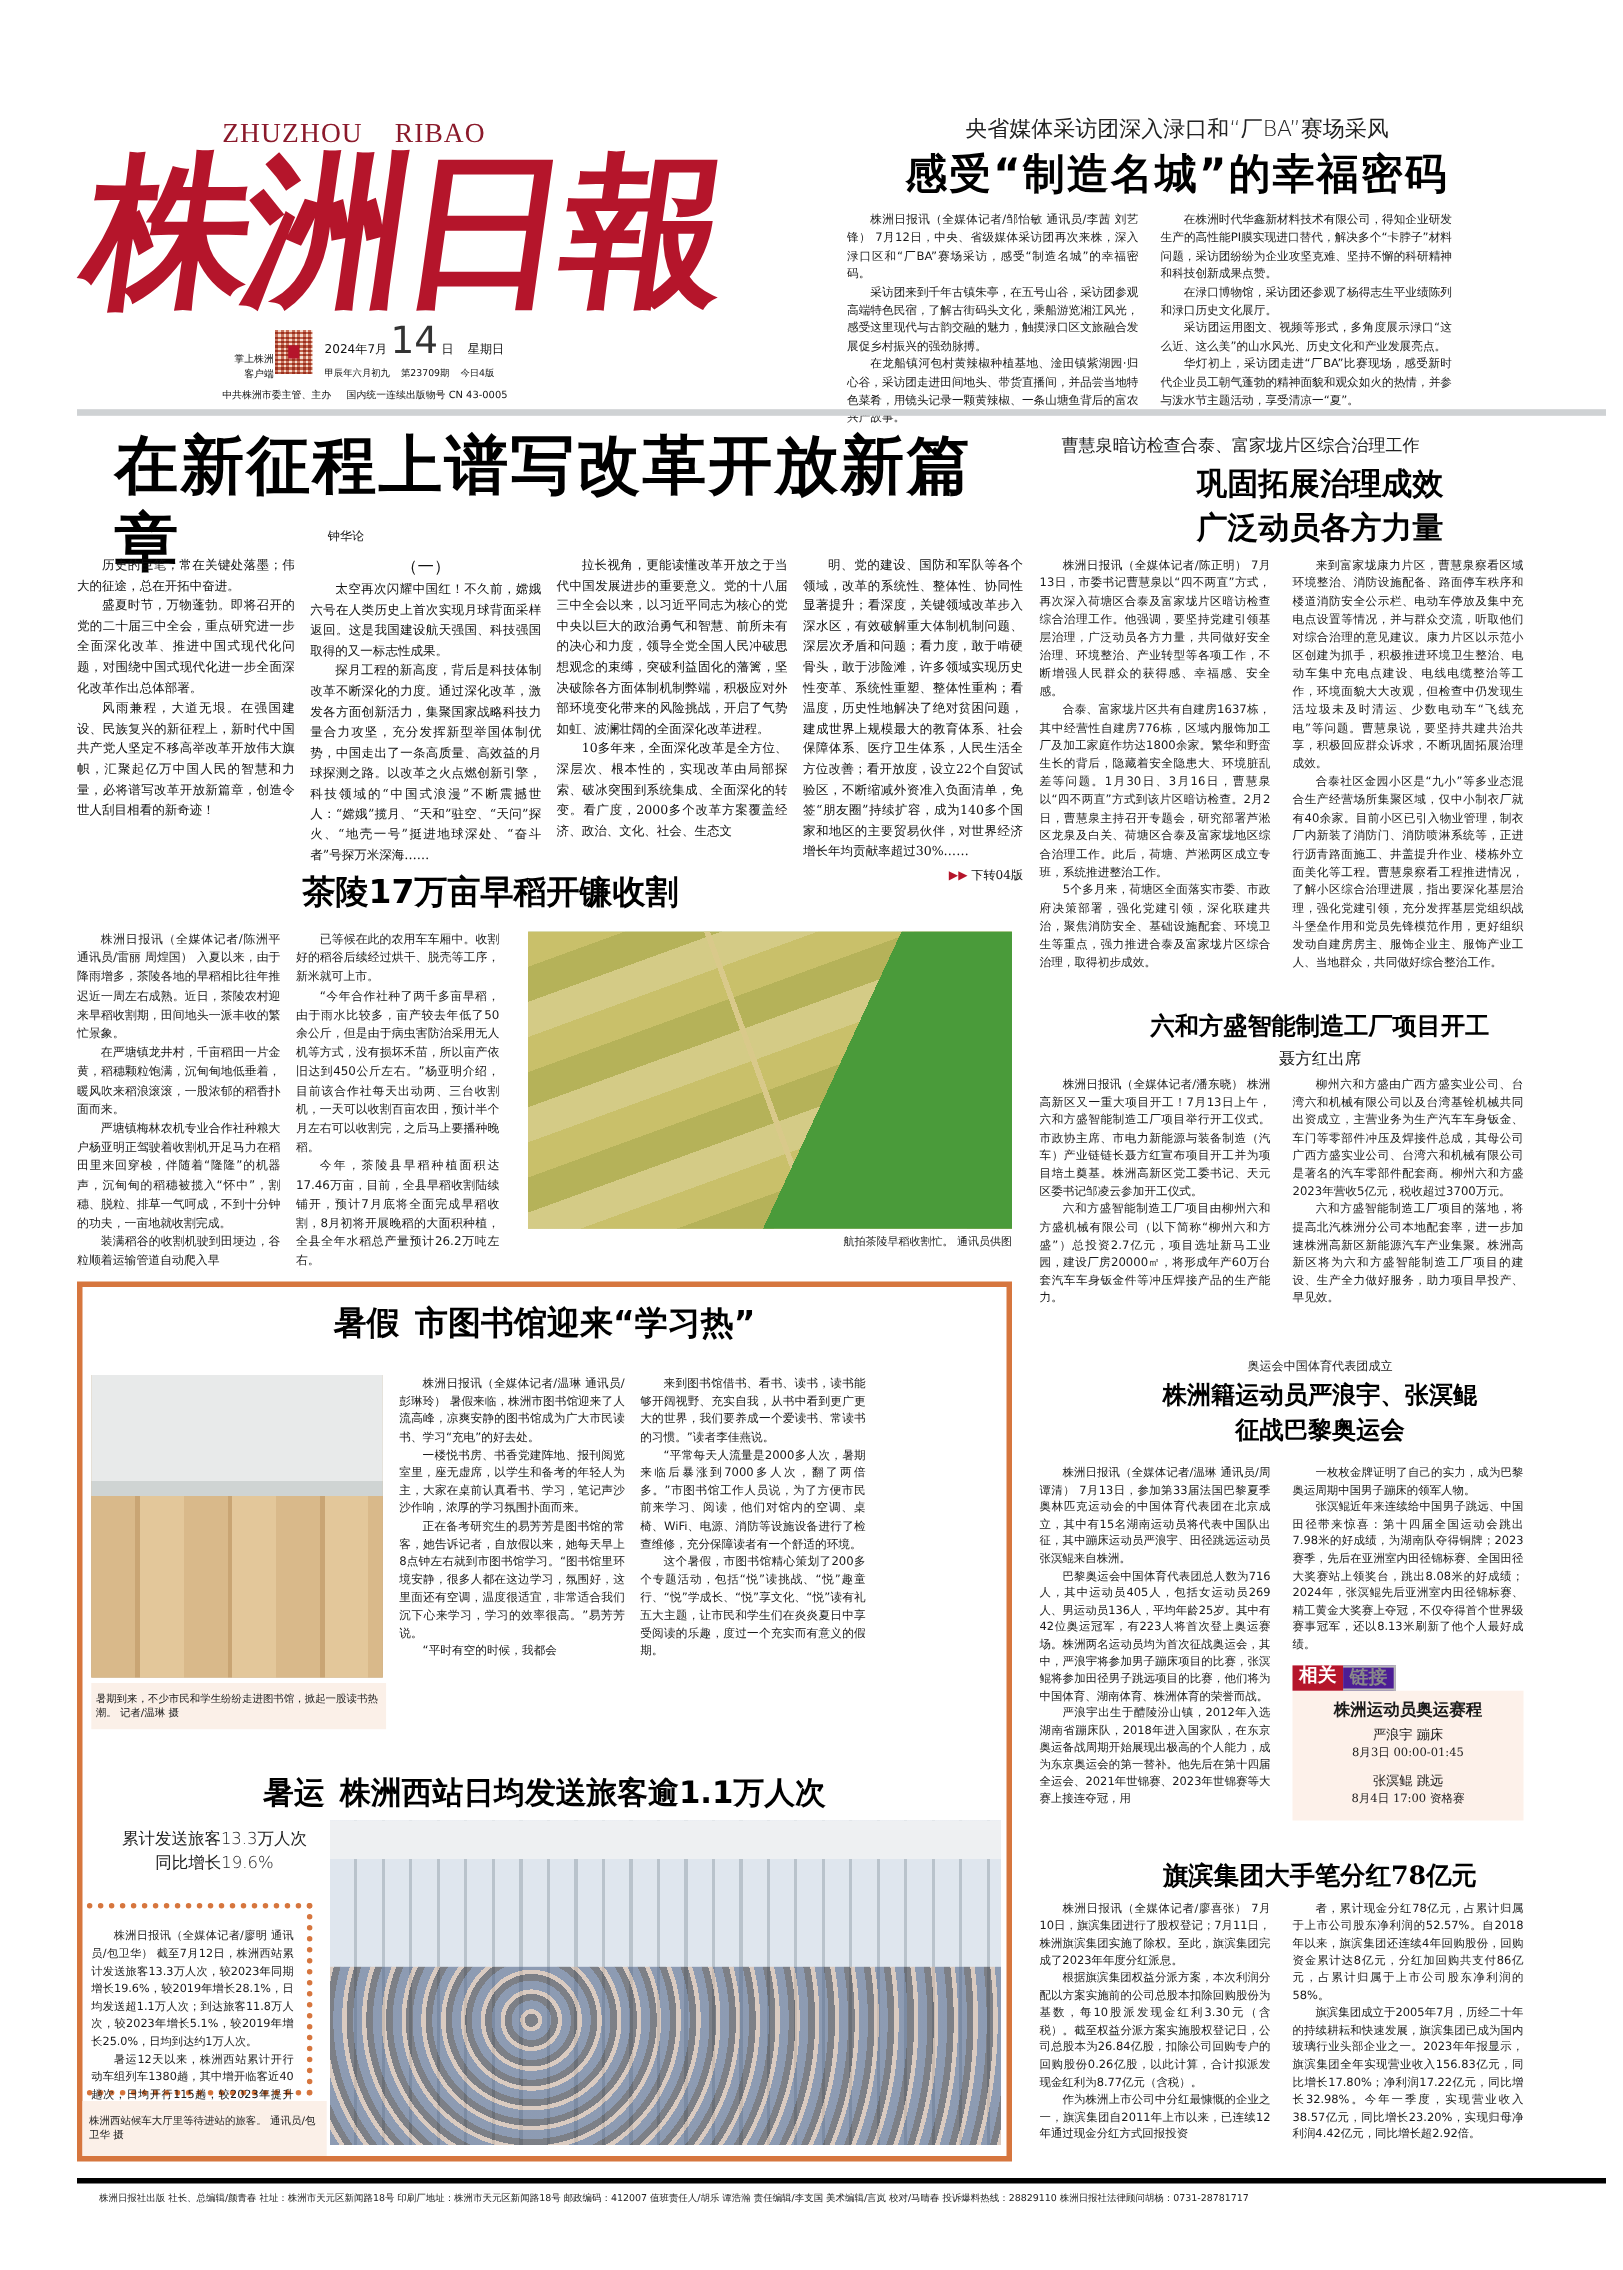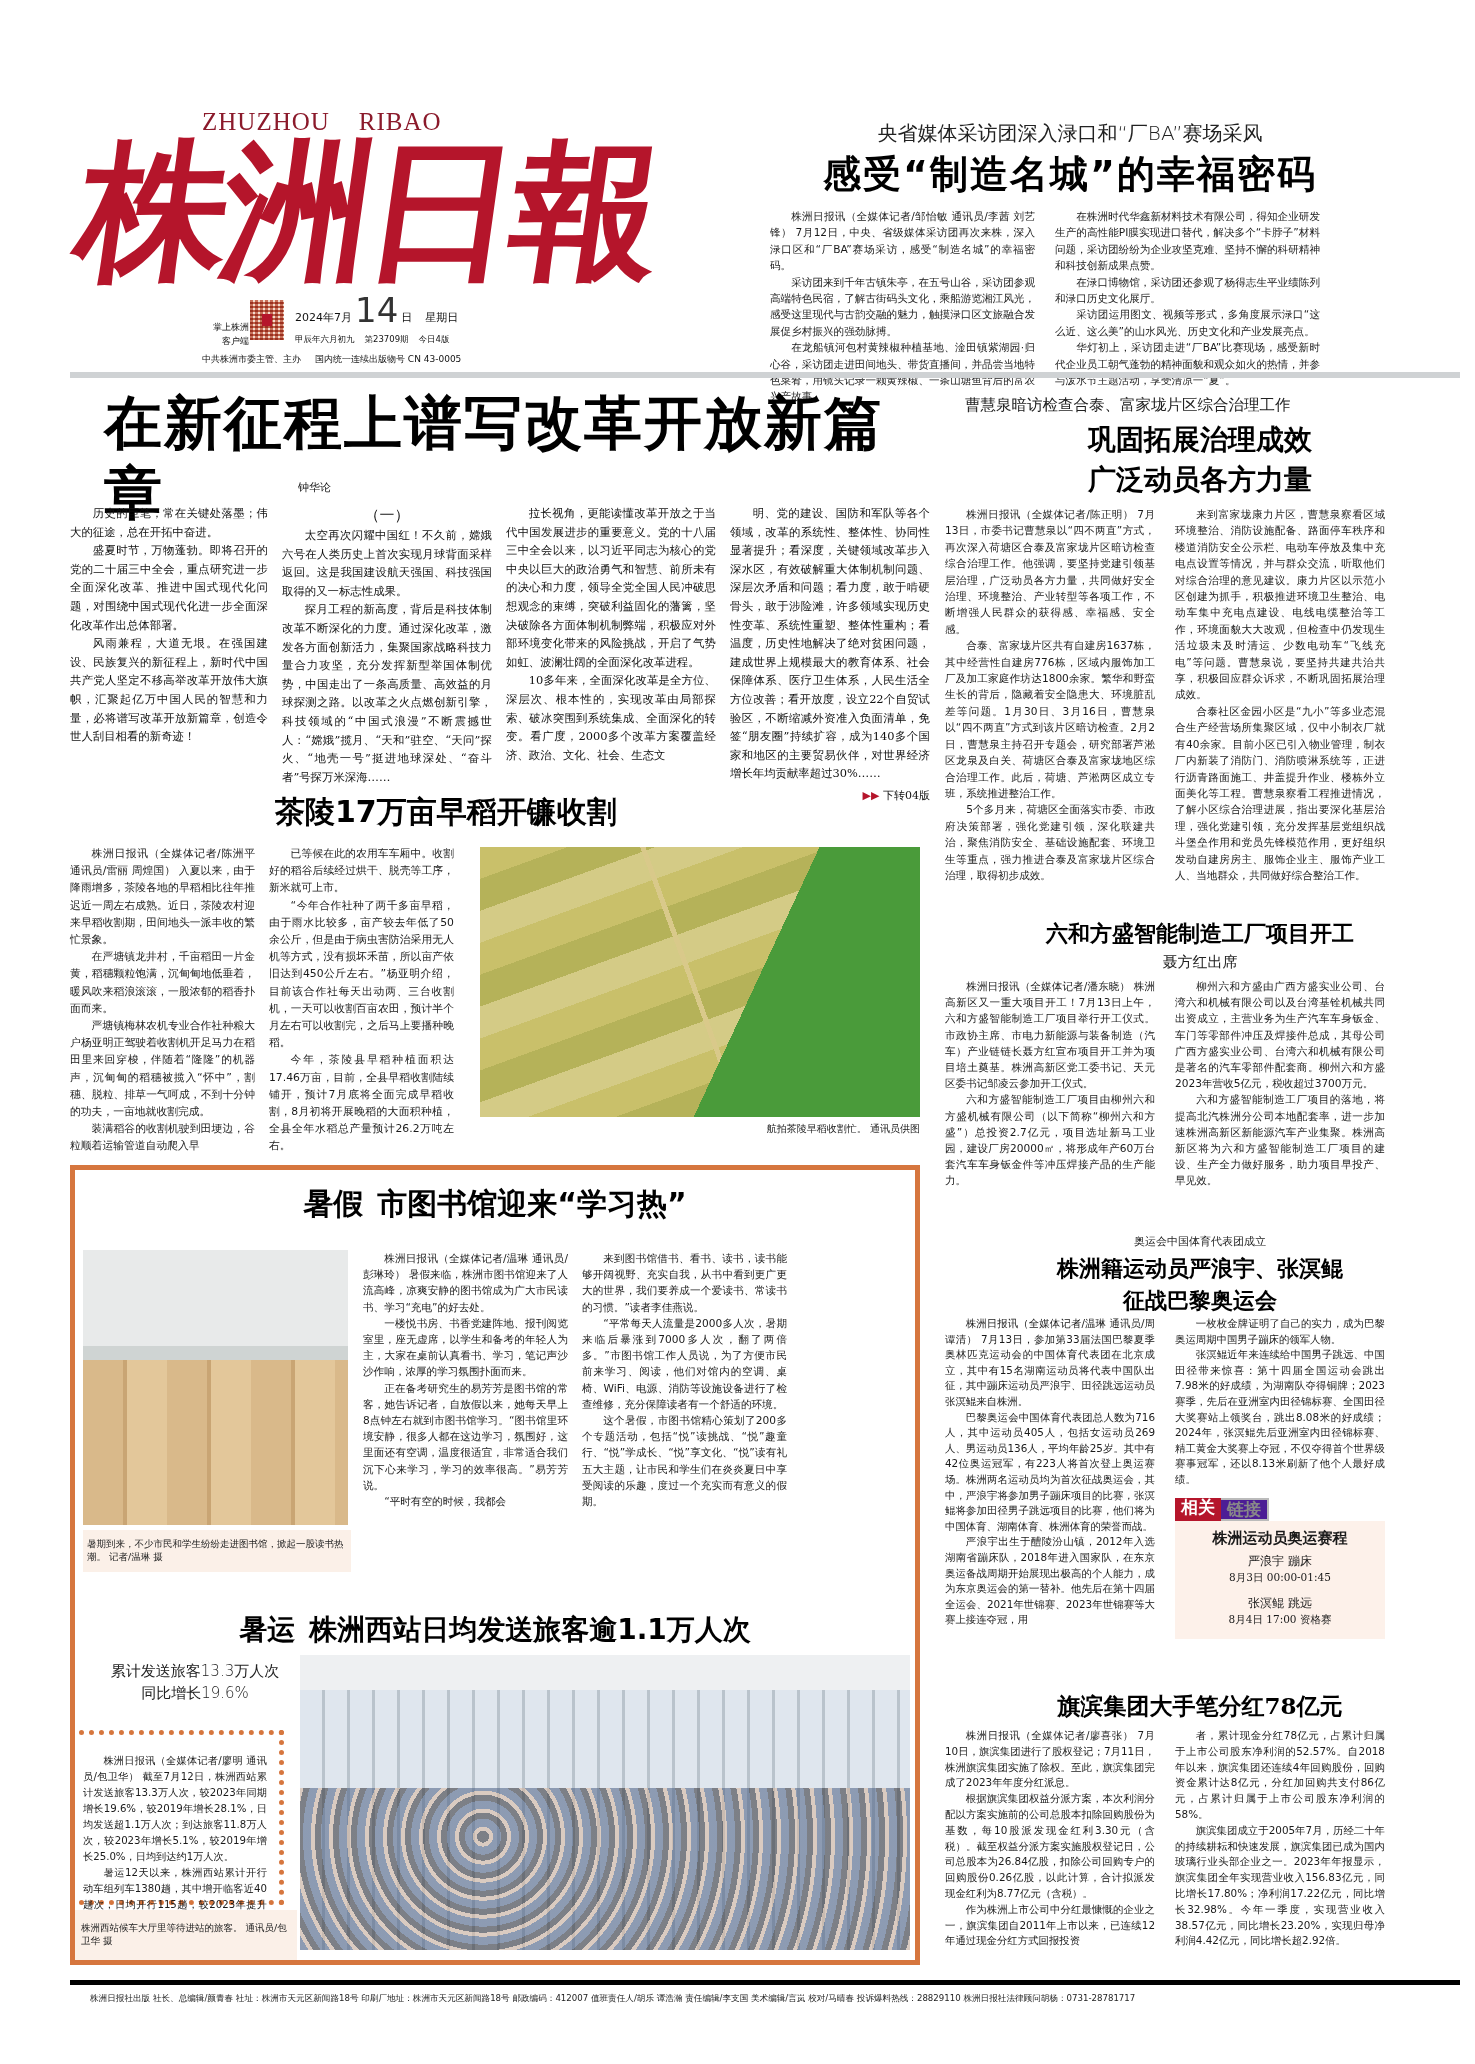--- a/index.html
+++ b/index.html
@@ -74,21 +74,21 @@
     <span>第23709期</span>
     <span>今日4版</span>
   </div>
   <div class="abs" style="left:122px;top:253px;font-size:9px;display:flex;gap:14px;">
     <span>中共株洲市委主管、主办</span>
     <span>国内统一连续出版物号 CN 43-0005</span>
   </div>
 </div>
 
 <div class="abs" style="left:770px;top:100px;width:600px;height:272px;">
-  <div class="kicker" style="font-size:20px;margin-top:20px;">央省媒体采访团深入渌口和“厂BA”赛场采风</div>
+  <div class="kicker" style="font-size:20px;margin-top:4px;">央省媒体采访团深入渌口和“厂BA”赛场采风</div>
   <div class="hl" style="font-size:38px;margin-top:2px;letter-spacing:2px;">感受“制造名城”的幸福密码</div>
   <div style="display:flex;gap:20px;margin-top:8px;">
     <div class="body-text" style="width:265px;font-size:10.6px;line-height:16.4px;">
       <p>株洲日报讯（全媒体记者/邹怡敏 通讯员/李茜 刘艺锋） 7月12日，中央、省级媒体采访团再次来株，深入渌口区和“厂BA”赛场采访，感受“制造名城”的幸福密码。</p>
       <p>采访团来到千年古镇朱亭，在五号山谷，采访团参观高端特色民宿，了解古街码头文化，乘船游览湘江风光，感受这里现代与古韵交融的魅力，触摸渌口区文旅融合发展促乡村振兴的强劲脉搏。</p>
       <p>在龙船镇河包村黄辣椒种植基地、淦田镇紫湖园·归心谷，采访团走进田间地头、带货直播间，并品尝当地特色菜肴，用镜头记录一颗黄辣椒、一条山塘鱼背后的富农兴产故事。</p>
     </div>
     <div class="body-text" style="width:265px;font-size:10.6px;line-height:16.4px;">
       <p>在株洲时代华鑫新材料技术有限公司，得知企业研发生产的高性能PI膜实现进口替代，解决多个“卡脖子”材料问题，采访团纷纷为企业攻坚克难、坚持不懈的科研精神和科技创新成果点赞。</p>
       <p>在渌口博物馆，采访团还参观了杨得志生平业绩陈列和渌口历史文化展厅。</p>
@@ -215,21 +215,21 @@
     </div>
   </div>
 </div>
 
 <div class="abs" style="left:945px;top:1232px;width:510px;height:420px;">
   <div class="kicker" style="font-size:11px;line-height:20px;">奥运会中国体育代表团成立</div>
   <div class="hl" style="font-family:'DejaVu Serif',serif;font-size:22px;line-height:32px;">
     <div>株洲籍运动员严浪宇、张溟鲲</div>
     <div>征战巴黎奥运会</div>
   </div>
-  <div class="body-text" style="display:flex;gap:20px;margin-top:0;font-size:10.4px;line-height:15.6px;">
+  <div class="body-text" style="display:flex;gap:20px;margin-top:16px;font-size:10.4px;line-height:15.6px;">
     <div style="width:210px;">
       <p>株洲日报讯（全媒体记者/温琳 通讯员/周谭清） 7月13日，参加第33届法国巴黎夏季奥林匹克运动会的中国体育代表团在北京成立，其中有15名湖南运动员将代表中国队出征，其中蹦床运动员严浪宇、田径跳远运动员张溟鲲来自株洲。</p>
       <p>巴黎奥运会中国体育代表团总人数为716人，其中运动员405人，包括女运动员269人、男运动员136人，平均年龄25岁。其中有42位奥运冠军，有223人将首次登上奥运赛场。株洲两名运动员均为首次征战奥运会，其中，严浪宇将参加男子蹦床项目的比赛，张溟鲲将参加田径男子跳远项目的比赛，他们将为中国体育、湖南体育、株洲体育的荣誉而战。</p>
       <p>严浪宇出生于醴陵汾山镇，2012年入选湖南省蹦床队，2018年进入国家队，在东京奥运备战周期开始展现出极高的个人能力，成为东京奥运会的第一替补。他先后在第十四届全运会、2021年世锦赛、2023年世锦赛等大赛上接连夺冠，用</p>
     </div>
     <div style="width:210px;">
       <p>一枚枚金牌证明了自己的实力，成为巴黎奥运周期中国男子蹦床的领军人物。</p>
       <p>张溟鲲近年来连续给中国男子跳远、中国田径带来惊喜：第十四届全国运动会跳出7.98米的好成绩，为湖南队夺得铜牌；2023赛季，先后在亚洲室内田径锦标赛、全国田径大奖赛站上领奖台，跳出8.08米的好成绩；2024年，张溟鲲先后亚洲室内田径锦标赛、精工黄金大奖赛上夺冠，不仅夺得首个世界级赛事冠军，还以8.13米刷新了他个人最好成绩。</p>
       <div class="related-tag" style="margin-top:10px;">
         <span class="a">相关</span>

